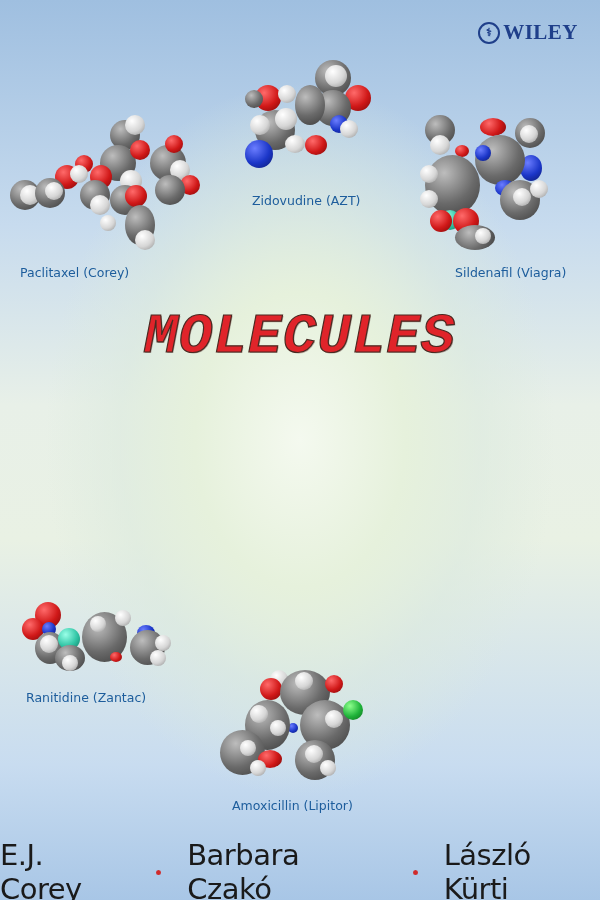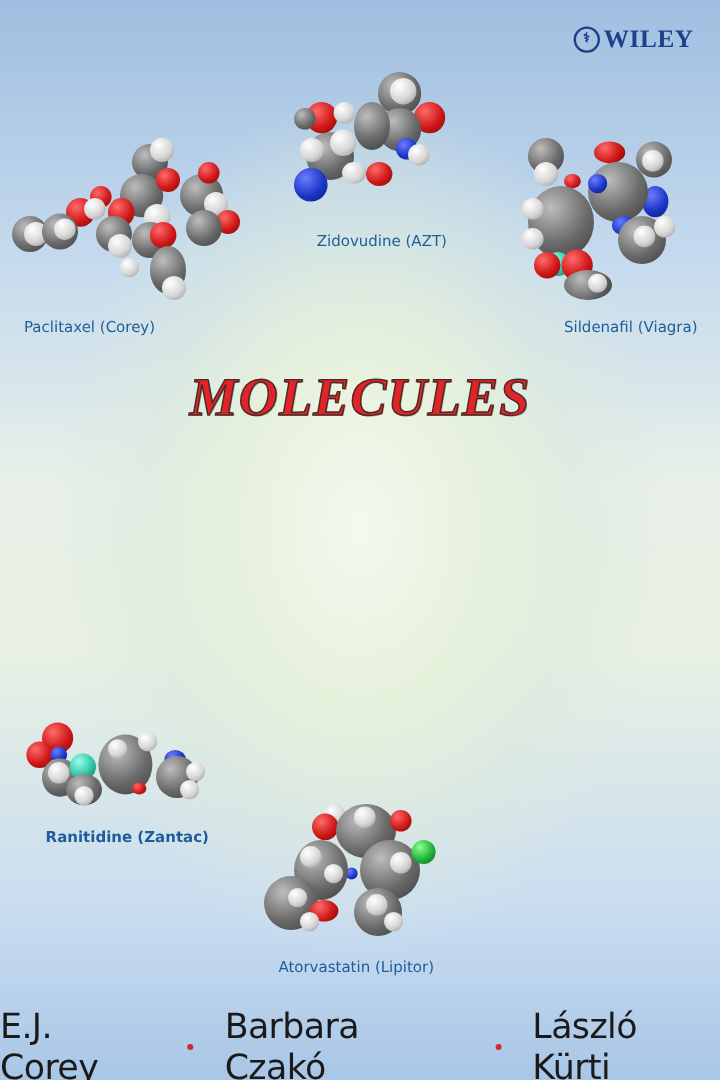--- a/index.html
+++ b/index.html
@@ -13,22 +13,22 @@
   .publisher {
     position: absolute; top: 20px; right: 22px; display: flex; align-items: center; gap: 3px;
     color: #1f3f8a; font-family: "Liberation Serif", serif; font-weight: bold; font-size: 21px; letter-spacing: 0.5px;
   }
   .publisher .logo {
     width: 18px; height: 18px; border: 2px solid #1f3f8a; border-radius: 50%;
     display: flex; align-items: center; justify-content: center; font-size: 11px; line-height: 1;
   }
   .title-line {
     position: absolute; left: 0; width: 600px; text-align: center;
-    font-family: Liberation Serif, serif; font-style: italic; font-weight: bold;
-    font-size: 45px; letter-spacing: 1px; color: #e0242a;
+    font-family: Liberation Mono, monospace; font-style: italic; font-weight: bold;
+    font-size: 56px; letter-spacing: 1px; color: #e0242a;
     -webkit-text-stroke: 1.2px #4a2a22;
     text-shadow: 1px 1px 0 rgba(60,20,20,0.35);
   }
   .t1 { top: 305px; }
   .t2 { top: 405px; }
   .t3 { top: 505px; }
   .mol { position: absolute; }
   .mol .label {
     position: absolute; white-space: nowrap; color: #1d5d9c;
     font-family: "DejaVu Sans", sans-serif; font-size: 12.5px;
@@ -95,24 +95,24 @@
     <div class="atom C" style="left:75px;top:45px;width:30px;height:40px;"></div>
     <div class="atom O" style="left:85px;top:95px;width:22px;height:20px;"></div>
     <div class="atom C" style="left:35px;top:70px;width:40px;height:40px;"></div>
     <div class="atom H" style="left:30px;top:75px;width:20px;height:20px;"></div>
     <div class="atom H" style="left:55px;top:68px;width:22px;height:22px;"></div>
     <div class="atom H" style="left:65px;top:95px;width:20px;height:18px;"></div>
     <div class="atom O" style="left:35px;top:45px;width:26px;height:26px;"></div>
     <div class="atom H" style="left:58px;top:45px;width:18px;height:18px;"></div>
     <div class="atom C" style="left:25px;top:50px;width:18px;height:18px;"></div>
     <div class="atom N" style="left:25px;top:100px;width:28px;height:28px;"></div>
-    <div class="label" style="left:44px;top:153px;">Zidovudine (AZT)</div>
+    <div class="label" style="left:32px;top:153px;">Zidovudine (AZT)</div>
   </div>
 
-  <div class="mol" style="left:410px;top:100px;width:190px;height:180px;">
+  <div class="mol" style="left:395px;top:100px;width:190px;height:180px;">
     <div class="atom C" style="left:30px;top:15px;width:30px;height:30px;"></div>
     <div class="atom H" style="left:35px;top:35px;width:20px;height:20px;"></div>
     <div class="atom O" style="left:85px;top:18px;width:26px;height:18px;"></div>
     <div class="atom C" style="left:120px;top:18px;width:30px;height:30px;"></div>
     <div class="atom H" style="left:125px;top:25px;width:18px;height:18px;"></div>
     <div class="atom N" style="left:125px;top:55px;width:22px;height:26px;"></div>
     <div class="atom C" style="left:80px;top:35px;width:50px;height:50px;"></div>
     <div class="atom N" style="left:80px;top:45px;width:16px;height:16px;"></div>
     <div class="atom O" style="left:60px;top:45px;width:14px;height:12px;"></div>
     <div class="atom C" style="left:30px;top:55px;width:55px;height:60px;"></div>
@@ -142,21 +142,21 @@
     <div class="atom C" style="left:55px;top:55px;width:30px;height:26px;"></div>
     <div class="atom H" style="left:62px;top:65px;width:16px;height:16px;"></div>
     <div class="atom C" style="left:82px;top:22px;width:45px;height:50px;"></div>
     <div class="atom H" style="left:90px;top:26px;width:16px;height:16px;"></div>
     <div class="atom H" style="left:115px;top:20px;width:16px;height:16px;"></div>
     <div class="atom O" style="left:110px;top:62px;width:12px;height:10px;"></div>
     <div class="atom N" style="left:137px;top:35px;width:18px;height:16px;"></div>
     <div class="atom C" style="left:130px;top:40px;width:35px;height:35px;"></div>
     <div class="atom H" style="left:155px;top:45px;width:16px;height:16px;"></div>
     <div class="atom H" style="left:150px;top:60px;width:16px;height:16px;"></div>
-    <div class="label" style="left:38px;top:100px;font-weight:bold;">Ranitidine (Zantac)</div>
+    <div class="label" style="left:26px;top:100px;">Ranitidine (Zantac)</div>
   </div>
 
 
   <div class="mol" style="left:210px;top:660px;width:180px;height:160px;">
     <div class="atom H" style="left:60px;top:10px;width:18px;height:18px;"></div>
     <div class="atom O" style="left:50px;top:18px;width:22px;height:22px;"></div>
     <div class="atom C" style="left:70px;top:10px;width:50px;height:45px;"></div>
     <div class="atom H" style="left:85px;top:12px;width:18px;height:18px;"></div>
     <div class="atom O" style="left:115px;top:15px;width:18px;height:18px;"></div>
     <div class="atom C" style="left:90px;top:40px;width:50px;height:50px;"></div>
@@ -166,21 +166,21 @@
     <div class="atom C" style="left:35px;top:40px;width:45px;height:50px;"></div>
     <div class="atom H" style="left:40px;top:45px;width:18px;height:18px;"></div>
     <div class="atom H" style="left:60px;top:60px;width:16px;height:16px;"></div>
     <div class="atom C" style="left:10px;top:70px;width:45px;height:45px;"></div>
     <div class="atom H" style="left:30px;top:80px;width:16px;height:16px;"></div>
     <div class="atom O" style="left:48px;top:90px;width:24px;height:18px;"></div>
     <div class="atom C" style="left:85px;top:80px;width:40px;height:40px;"></div>
     <div class="atom H" style="left:95px;top:85px;width:18px;height:18px;"></div>
     <div class="atom H" style="left:110px;top:100px;width:16px;height:16px;"></div>
     <div class="atom H" style="left:40px;top:100px;width:16px;height:16px;"></div>
-    <div class="label" style="left:22px;top:138px;">Atorvastatin (Lipitor)</div>
+    <div class="label" style="left:22px;top:138px;">Amoxicillin (Lipitor)</div>
   </div>
 
   <div class="authors">
     <span>E.J. Corey</span>
     <span class="dot"></span>
     <span>Barbara Czakó</span>
     <span class="dot"></span>
     <span>László Kürti</span>
   </div>
 </div>

